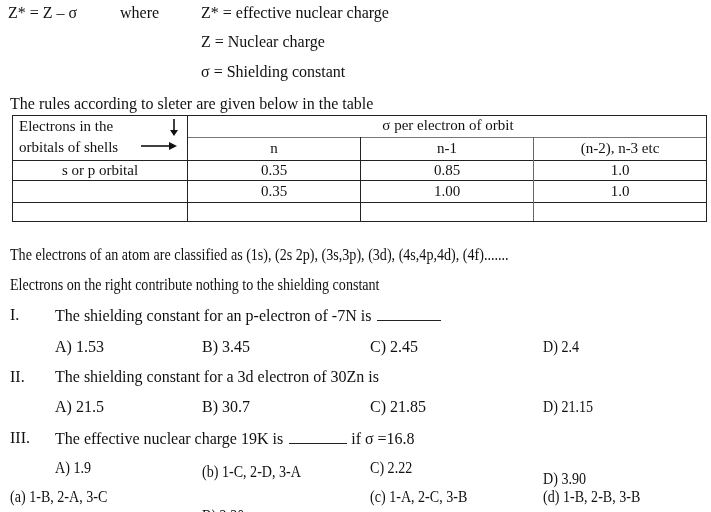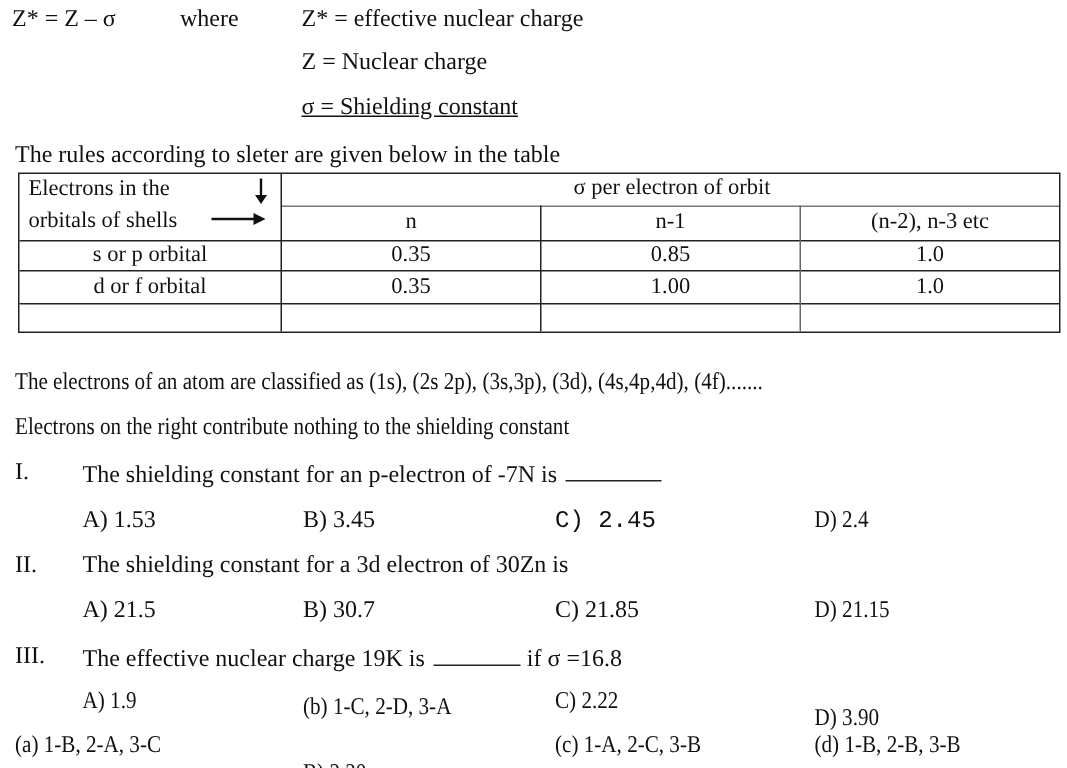--- a/index.html
+++ b/index.html
@@ -22,21 +22,21 @@
     .cell.left { text-align: left; }
     .blank { display: inline-block; border-bottom: 1px solid #222; height: 14px; vertical-align: baseline; }
   </style>
 </head>
 <body>
 
 <div class="abs t16" style="left:8px; top:4px;">Z* = Z – σ</div>
 <div class="abs t16" style="left:120px; top:4px;">where</div>
 <div class="abs t16" style="left:201px; top:4px;">Z* = effective nuclear charge</div>
 <div class="abs t16" style="left:201px; top:33px;">Z = Nuclear charge</div>
-<div class="abs t16" style="left:201px; top:63px;text-decoration:underline;">σ = Shielding constant</div>
+<div class="abs t16" style="left:201px; top:63px;">σ = Shielding constant</div>
 
 <div class="abs t16" style="left:10px; top:95px;">The rules according to sleter are given below in the table</div>
 
 <div class="tbl">
 
   <div class="hl gray" style="left:175px; right:0; top:21px;"></div>
   <div class="hl" style="left:0; right:0; top:44px;"></div>
   <div class="hl" style="left:0; right:0; top:64px;"></div>
   <div class="hl" style="left:0; right:0; top:86px;"></div>
 
@@ -57,37 +57,36 @@
 
   <div class="cell" style="left:175px; width:172px; top:24px;">n</div>
   <div class="cell" style="left:348px; width:172px; top:24px;">n-1</div>
   <div class="cell" style="left:521px; width:172px; top:24px;">(n-2), n-3 etc</div>
 
   <div class="cell" style="left:0; width:174px; top:46px;">s or p orbital</div>
   <div class="cell" style="left:175px; width:172px; top:46px;">0.35</div>
   <div class="cell" style="left:348px; width:172px; top:46px;">0.85</div>
   <div class="cell" style="left:521px; width:172px; top:46px;">1.0</div>
 
-  <div class="cell" style="left:0; width:174px; top:67px;">d or f orbital</div>
   <div class="cell" style="left:175px; width:172px; top:67px;">0.35</div>
   <div class="cell" style="left:348px; width:172px; top:67px;">1.00</div>
   <div class="cell" style="left:521px; width:172px; top:67px;">1.0</div>
 </div>
 
 <div class="abs t16" style="left:10px; top:246px;"><span class="cond">The electrons of an atom are classified as (1s), (2s 2p), (3s,3p), (3d), (4s,4p,4d), (4f).......</span></div>
 <div class="abs t16" style="left:10px; top:276px;"><span class="cond">Electrons on the right contribute nothing to the shielding constant</span></div>
 
 <div class="abs t16" style="left:10px; top:306px;">I.</div>
 <div class="abs t16" style="left:55px; top:306px;">
   <span>The shielding constant for an p-electron of -7N is</span>
   <span class="blank" style="width:64px; margin-left:2px;"></span>
 </div>
 <div class="abs t16" style="left:55px; top:338px;">A) 1.53</div>
 <div class="abs t16" style="left:202px; top:338px;">B) 3.45</div>
-<div class="abs t16" style="left:370px; top:338px;font-family:Liberation Mono, monospace;">C) 2.45</div>
+<div class="abs t16" style="left:370px; top:338px;">C) 2.45</div>
 <div class="abs t16" style="left:543px; top:338px;"><span class="cond">D) 2.4</span></div>
 
 <div class="abs t16" style="left:10px; top:368px;">II.</div>
 <div class="abs t16" style="left:55px; top:368px;">The shielding constant for a 3d electron of  30Zn is</div>
 <div class="abs t16" style="left:55px; top:398px;">A) 21.5</div>
 <div class="abs t16" style="left:202px; top:398px;">B) 30.7</div>
 <div class="abs t16" style="left:370px; top:398px;">C) 21.85</div>
 <div class="abs t16" style="left:543px; top:398px;"><span class="cond">D) 21.15</span></div>
 
 <div class="abs t16" style="left:10px; top:429px;">III.</div>

